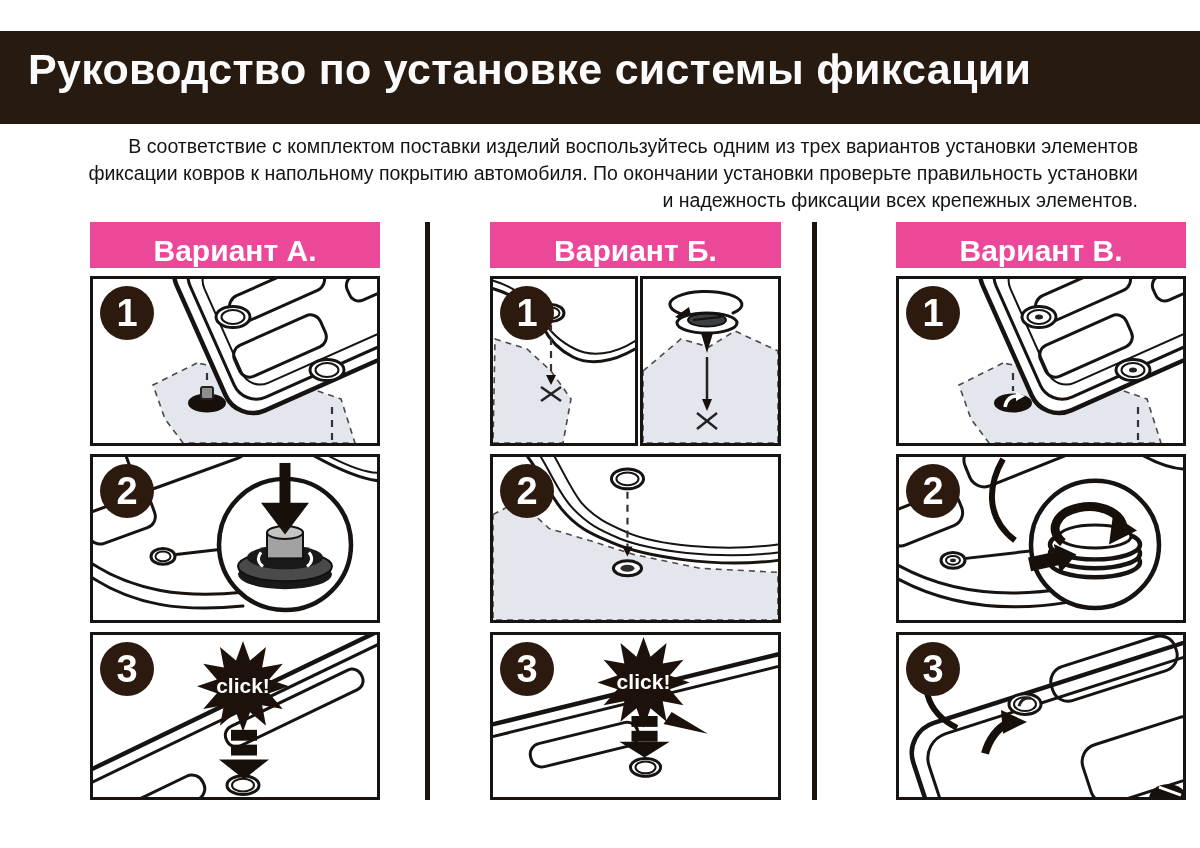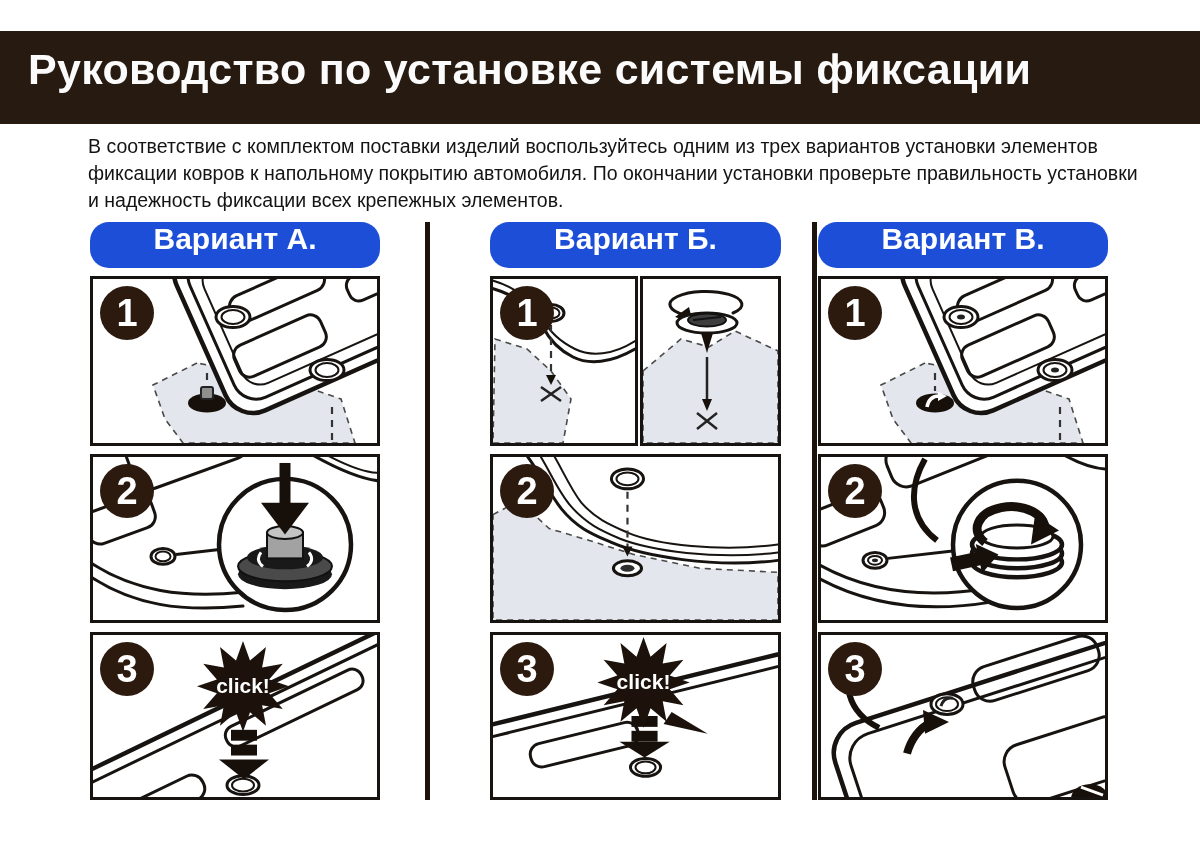--- a/index.html
+++ b/index.html
@@ -1,25 +1,25 @@
 <!DOCTYPE html>
 <html><head>
 <meta charset="utf-8">
 <style>
   html,body{margin:0;padding:0;background:#fff;}
   #page{position:relative;width:1200px;height:848px;background:#ffffff;overflow:hidden;
         font-family:"Liberation Sans",sans-serif;color:#141414;}
   .header-bar{position:absolute;left:0;top:31px;width:1200px;height:93px;background:#271a11;}
   .header-title{position:absolute;left:28px;top:14px;font-size:43px;font-weight:bold;color:#fbfbfb;
         letter-spacing:.3px;white-space:nowrap;}
-  .intro{position:absolute;left:88px;top:133px;width:1050px;font-size:19.5px;line-height:27px;}
+  .intro{position:absolute;left:88px;top:133px;width:1050px;font-size:19.5px;line-height:27px;text-align:right;}
   .vdiv{position:absolute;top:222px;height:578px;width:5px;background:#1c130c;}
   .col{position:absolute;top:222px;width:290px;}
-  .var-head{height:46px;background:#1d4ed8;color:#fff;font-size:30px;font-weight:bold;
-        display:flex;align-items:flex-start;justify-content:center;border-radius:19px;}
+  .var-head{height:46px;background:#ec4899;color:#fff;font-size:30px;font-weight:bold;
+        display:flex;align-items:flex-end;justify-content:center;}
   .panel{position:absolute;left:0;width:290px;border:3px solid #171310;background:#fff;
         box-sizing:border-box;overflow:hidden;}
   .p1{top:54px;height:170px;} .p2{top:232px;height:169px;} .p3{top:410px;height:168px;}
   .subpanel{position:absolute;top:54px;height:170px;border:3px solid #171310;background:#fff;
         box-sizing:border-box;overflow:hidden;}
   .sub1{left:0;width:148px;} .sub2{left:150px;width:141px;}
   .badge{position:absolute;left:7px;top:7px;width:54px;height:54px;border-radius:50%;
         background:#2b1a0d;color:#fff;font-size:38px;font-weight:bold;display:flex;
         align-items:center;justify-content:center;z-index:5;}
   .art{display:block;width:100%;height:100%;}
@@ -224,21 +224,21 @@
         </g>
         <g>
           <polygon fill="#1c120b" points="178,78 214,100 170,90"></polygon>
           <polygon fill="#1c120b" points="150,2 157,21.9 173,8.2 169.1,28.9 189.8,25 176.1,41 196,48 176.1,55 189.8,71 169.1,67.1 173,87.8 157,74.1 150,94 143,74.1 127,87.8 130.9,67.1 110.2,71 123.9,55 104,48 123.9,41 110.2,25 130.9,28.9 127,8.2 143,21.9"></polygon>
           <text x="150" y="55" class="click-text">click!</text>
         </g>
       </svg>
     </div>
   </div>
 
-  <div class="col" style="left:818px">
+  <div class="col" style="left:896px">
     <div class="var-head">
       <span>Вариант В.</span>
     </div>
 
     <div class="panel p1">
       <div class="badge">1</div>
       <svg class="art" viewBox="0 0 284 164" preserveAspectRatio="none">
         <polygon class="carpet" points="104,84 60,106 72,140 90,164 262,164 248,120 190,100"></polygon>
         <g transform="rotate(-24 230 40)">
           <rect x="110" y="-80" width="320" height="180" rx="30" class="s4 wf"></rect>

